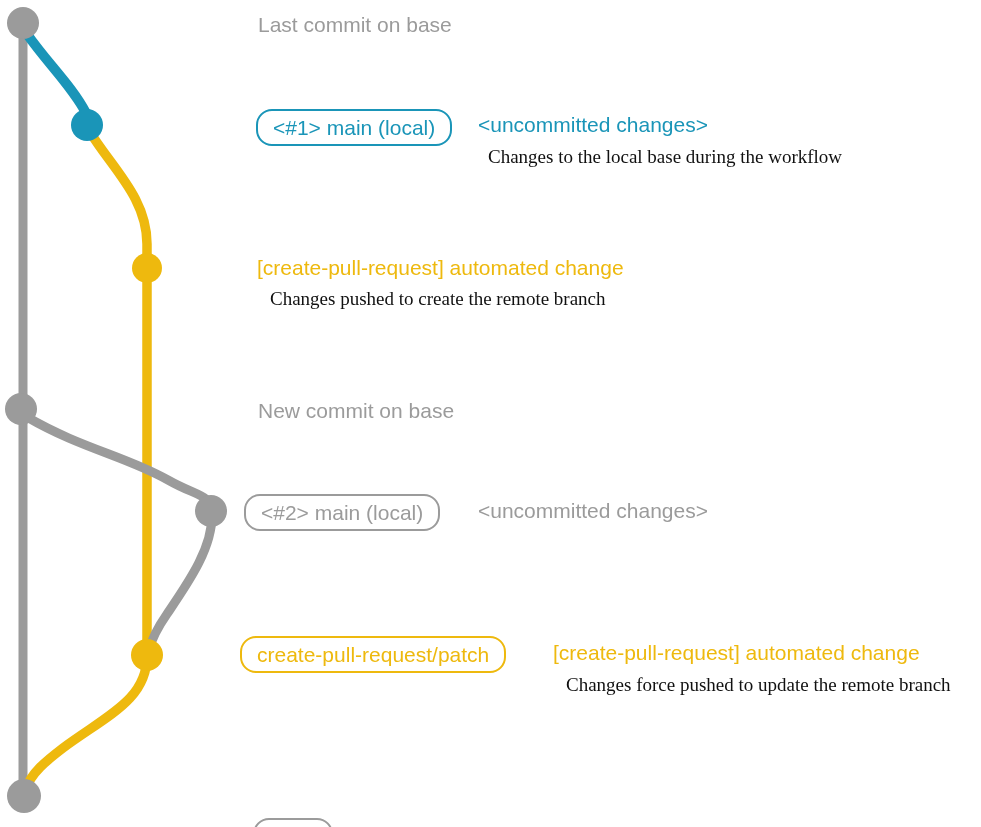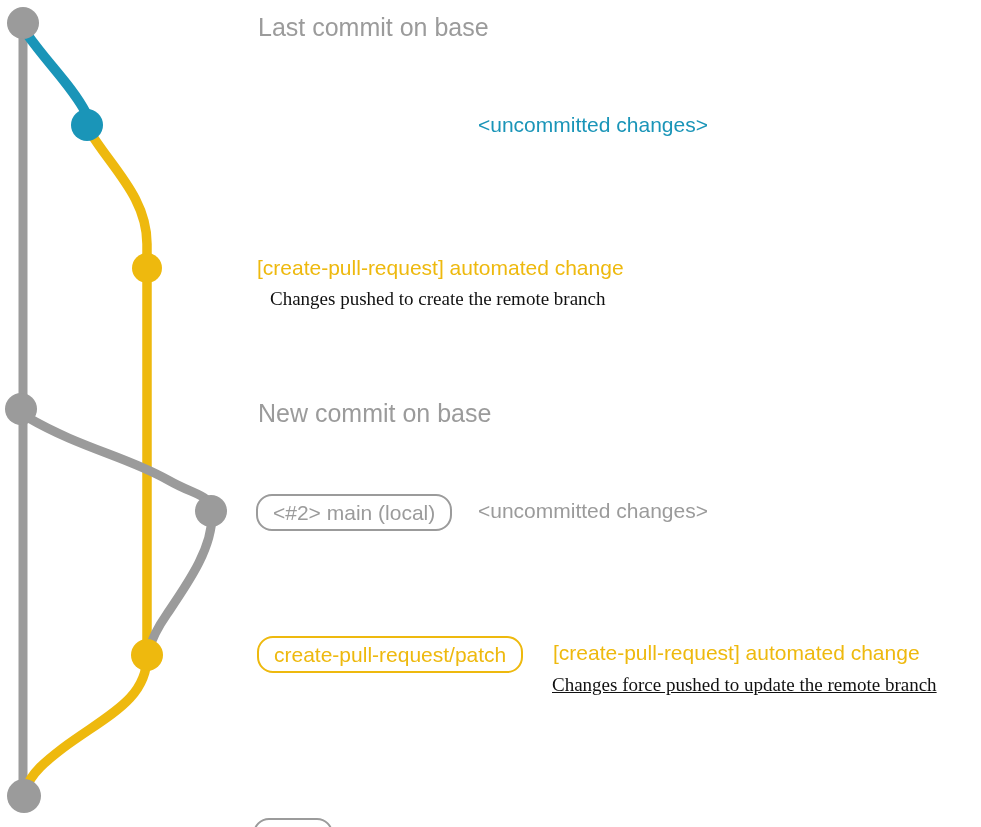--- a/index.html
+++ b/index.html
@@ -20,21 +20,21 @@
 
   .s-gray   { stroke: var(--gray); }
   .s-blue   { stroke: var(--blue); }
   .s-yellow { stroke: var(--yellow); }
   .f-gray   { fill: var(--gray); }
   .f-blue   { fill: var(--blue); }
   .f-yellow { fill: var(--yellow); }
 
   .txt { position: absolute; white-space: nowrap; }
 
-  .caption { font-size: 25px; }
+  .caption { font-size: 21px; }
 
   .badge {
     position: absolute;
     display: inline-flex;
     align-items: center;
     box-sizing: border-box;
     height: 37px;
     padding: 0 15px;
     border: 2px solid currentColor;
     border-radius: 16px;
@@ -70,29 +70,31 @@
     <circle cx="87" cy="125" r="16" class="f-blue"></circle>
     <circle cx="147" cy="268" r="15" class="f-yellow"></circle>
     <circle cx="21" cy="409" r="16" class="f-gray"></circle>
     <circle cx="211" cy="511" r="16" class="f-gray"></circle>
     <circle cx="147" cy="655" r="16" class="f-yellow"></circle>
     <circle cx="24" cy="796" r="17" class="f-gray"></circle>
   </svg>
 
   <div class="txt caption c-gray" style="left:258px; top:13px;">Last commit on base</div>
 
+  <div class="badge c-blue" style="left:256px; top:109px;">&lt;#1&gt; main (local)</div>
   <div class="txt note c-blue" style="left:478px; top:113px;">&lt;uncommitted changes&gt;</div>
+  <div class="txt desc" style="left:488px; top:146px;">Changes to the local base during the workflow</div>
 
   <div class="txt note c-yellow" style="left:257px; top:256px;">[create-pull-request] automated change</div>
   <div class="txt caption c-gray" style="left:258px; top:399px;">New commit on base</div>
 
   <div class="txt desc" style="left:270px; top:288px;">Changes pushed to create the remote branch</div>
 
-  <div class="badge c-gray" style="left:256px; top:494px;text-align:center;">&lt;#2&gt; main (local)</div>
+  <div class="badge c-gray" style="left:244px; top:494px;text-align:center;">&lt;#2&gt; main (local)</div>
   <div class="txt note c-gray" style="left:478px; top:499px;">&lt;uncommitted changes&gt;</div>
 
-  <div class="badge c-yellow" style="left:257px; top:636px;">create-pull-request/patch</div>
+  <div class="badge c-yellow" style="left:240px; top:636px;">create-pull-request/patch</div>
   <div class="txt note c-yellow" style="left:553px; top:641px;">[create-pull-request] automated change</div>
-  <div class="txt desc" style="left:552px; top:674px;text-decoration:underline;">Changes force pushed to update the remote branch</div>
+  <div class="txt desc" style="left:566px; top:674px;">Changes force pushed to update the remote branch</div>
 
   <div class="badge c-gray" style="left:253px; top:778px;margin-top:40px;">main</div>
 
 </div>
 
 </body></html>

